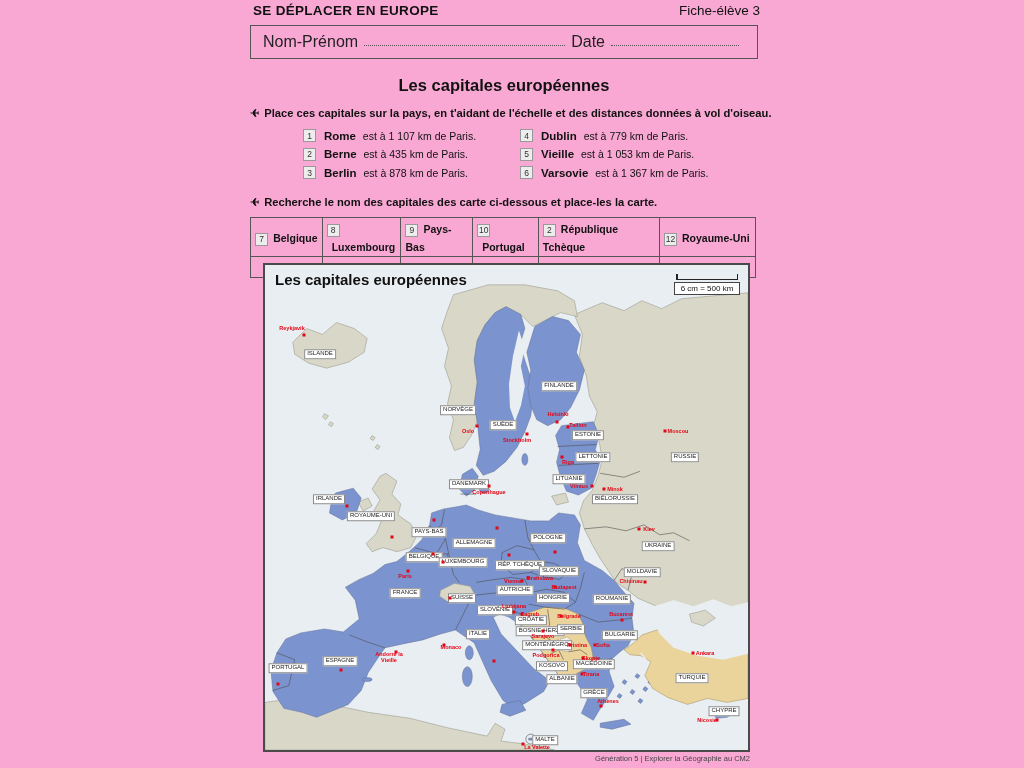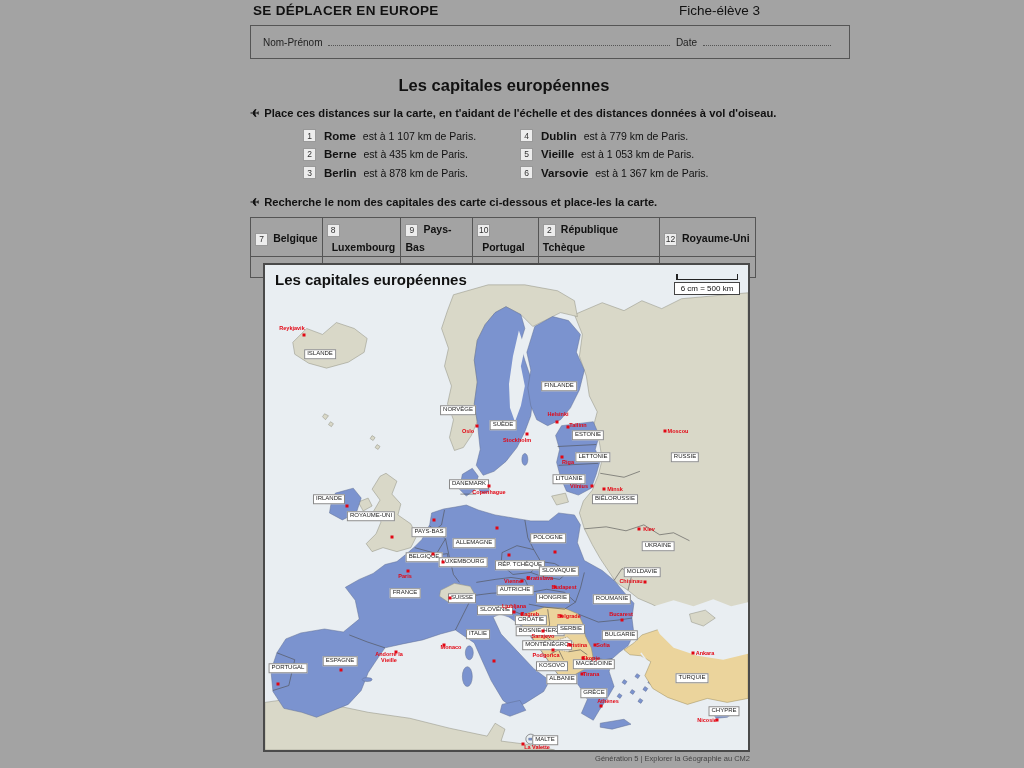--- a/index.html
+++ b/index.html
@@ -1,23 +1,23 @@
 <!DOCTYPE html>
 <html style="--eu: #7b93cf; --noneu: #d9d8c8; --cand: #ebd49c; --sea: #e9eef2; --city: #e30613;"><head>
 <meta charset="utf-8">
 <style>
   html,body{margin:0;padding:0;background:#fff;}
-  .page{position:relative;width:1024px;height:768px;background:#a3a3a3;overflow:hidden;
+  .page{position:relative;width:1024px;height:768px;background:#f9a8d4;overflow:hidden;
         font-family:"Liberation Sans",sans-serif;color:#111;}
 
   
   .ws-title{position:absolute;left:253px;top:3px;font-size:13.5px;font-weight:bold;letter-spacing:.3px;}
   .ws-sheet{position:absolute;right:264px;top:3px;font-size:13.5px;}
-  .name-box{position:absolute;left:250px;top:25px;width:600px;height:24px;border:1px solid #555;
-            box-sizing:border-box;display:flex;align-items:center;padding:16px 12px;font-size:10px;color:#222;}
+  .name-box{position:absolute;left:250px;top:25px;width:508px;height:24px;border:1px solid #555;
+            box-sizing:border-box;display:flex;align-items:center;padding:16px 12px;font-size:16px;color:#222;}
   .dotline{flex:1;border-bottom:1.5px dotted #555;height:1px;margin:6px 6px 0 6px;}
   .dotline.short{flex:0 0 128px;}
 
   
   .main-title{position:absolute;left:250px;top:76px;width:508px;text-align:center;
               font-size:16.5px;font-weight:bold;}
   .instr{position:absolute;left:250px;font-size:11.2px;font-weight:bold;white-space:nowrap;}
   .instr .bullet{display:inline-block;transform:scaleX(-1);font-size:11px;margin-right:5px;}
   .caps-col{position:absolute;top:129px;}
   .caps-col.left{left:303px;} .caps-col.right{left:520px;}
@@ -69,21 +69,21 @@
   <div class="name-box">
     <span>Nom-Prénom</span>
     <span class="dotline"></span>
     <span>Date</span>
     <span class="dotline short"></span>
   </div>
 
   <div class="main-title">Les capitales européennes</div>
 
   <div class="instr" style="top:107px;">
-    <span class="bullet">✈</span><span>Place ces distances sur la carte, en t'aidant de l'échelle et des distances données à vol d'oiseau.</span>
+    <span class="bullet">✈</span><span>Place ces capitales sur la pays, en t'aidant de l'échelle et des distances données à vol d'oiseau.</span>
   </div>
 
   <div class="caps-col left">
       <div class="cap-item">
         <span class="numbox">1</span>
         <span class="cap-name">Rome</span>
         <span class="cap-text">&nbsp;est à 1 107 km de Paris.</span>
       </div>
       <div class="cap-item">
         <span class="numbox">2</span>

